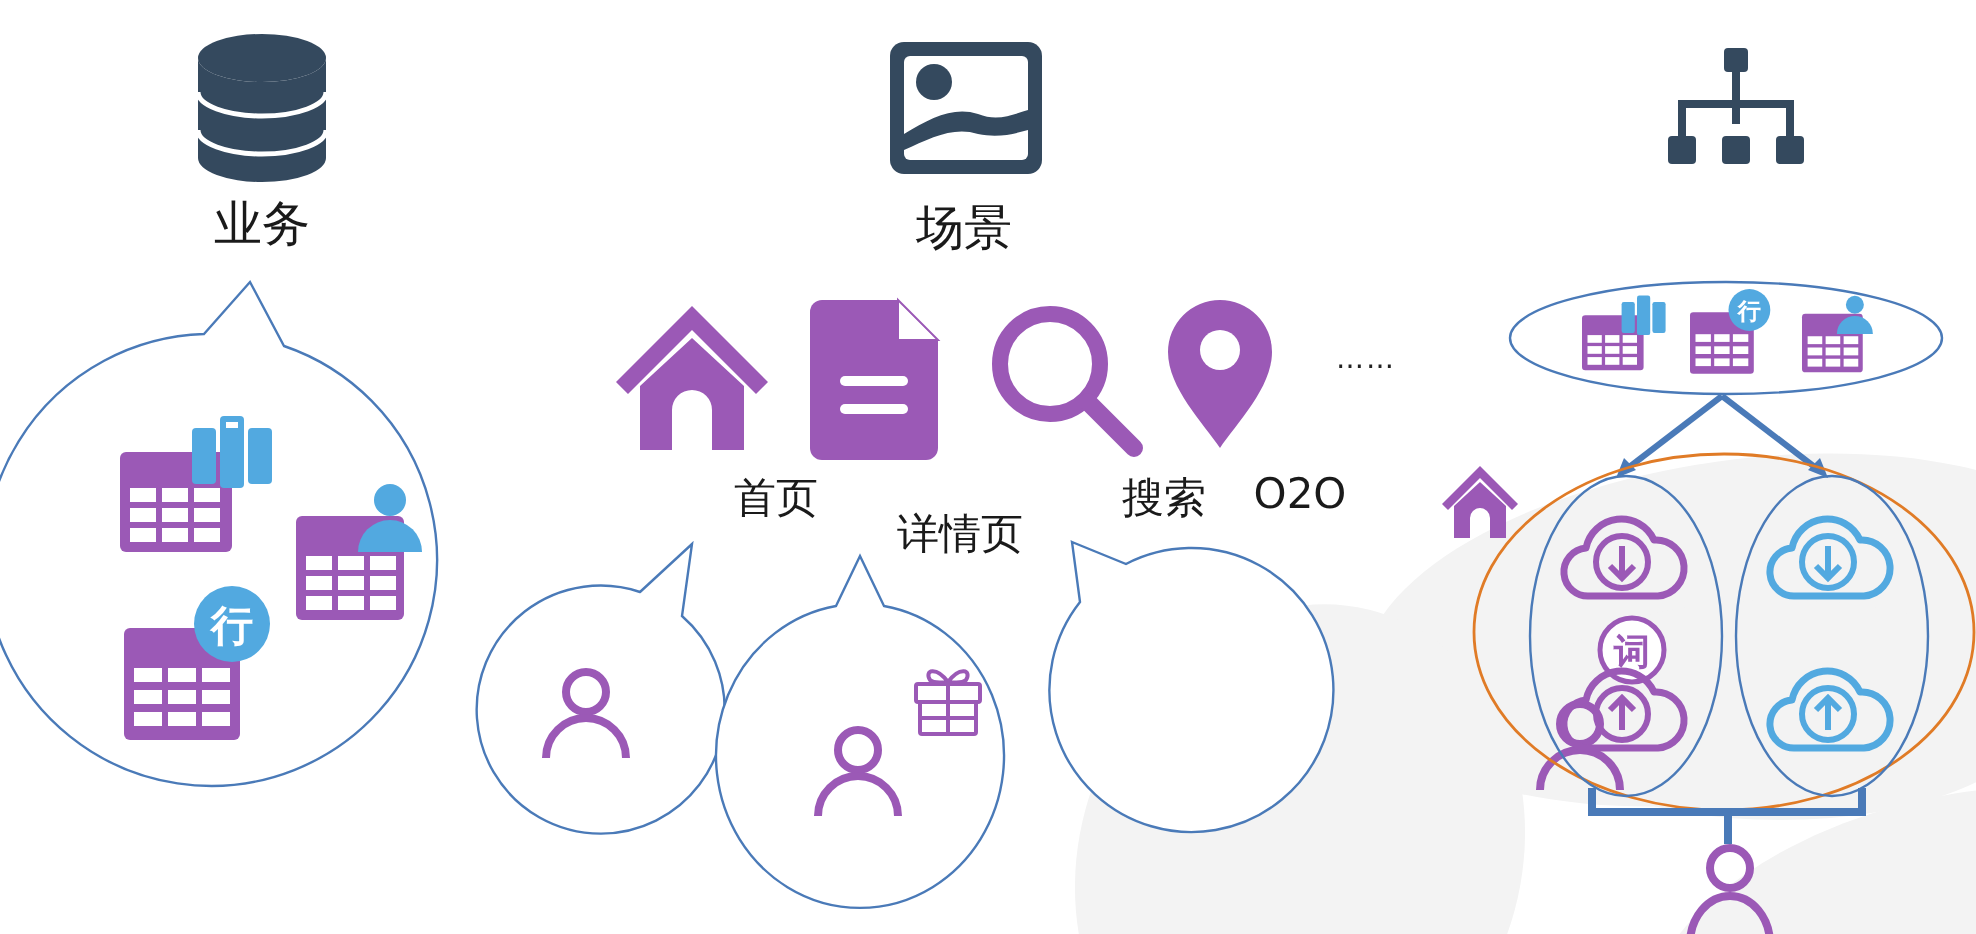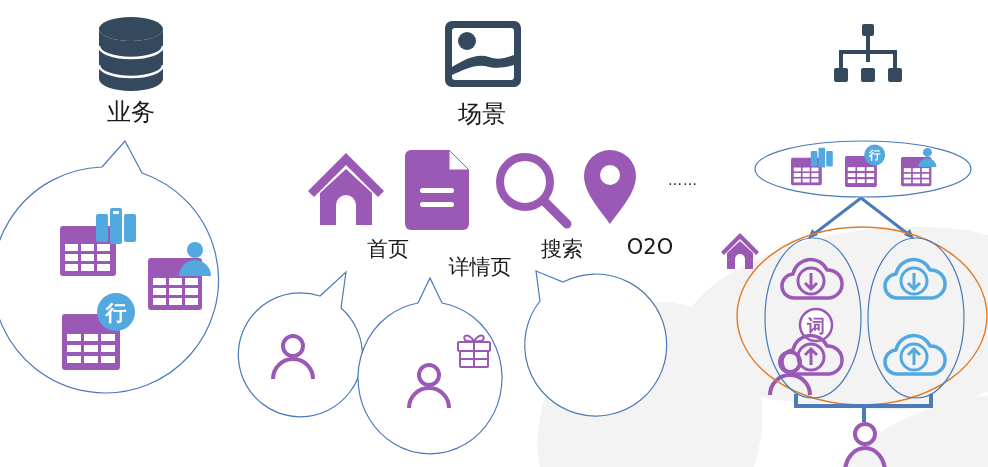--- a/index.html
+++ b/index.html
@@ -116,21 +116,21 @@
     <path d="M46 3 V18 H61" fill="#fff"></path>
     <rect x="15" y="38" width="34" height="5" rx="2.5" fill="#fff"></rect>
     <rect x="15" y="52" width="34" height="5" rx="2.5" fill="#fff"></rect>
   </svg>
   <div class="label scene-label" style="left:218px;top:253px;">详情页</div>
 
   <svg class="abs" style="left:273px;top:150px;" width="80" height="80" viewBox="0 0 80 80">
     <circle cx="32" cy="32" r="25" fill="none" stroke="#9b59b6" stroke-width="8"></circle>
     <line x1="51" y1="51" x2="74" y2="74" stroke="#9b59b6" stroke-width="9" stroke-linecap="round"></line>
   </svg>
-  <div class="label scene-label" style="left:300px;top:235px;">搜索</div>
+  <div class="label scene-label" style="left:320px;top:235px;">搜索</div>
 
   <svg class="abs" style="left:364px;top:150px;" width="52" height="76" viewBox="0 0 52 76">
     <path d="M26 0 A26 26 0 0 1 52 26 C52 44, 34 62, 26 74 C18 62, 0 44, 0 26 A26 26 0 0 1 26 0 Z" fill="#9b59b6"></path>
     <circle cx="26" cy="25" r="10" fill="#fff"></circle>
   </svg>
   <div class="label scene-label" style="left:388px;top:235px;">O2O</div>
 
   <div class="abs" style="left:448px;top:172px;font-size:14px;color:#222;letter-spacing:1px;">……</div>
 
   <svg class="bubble" style="left:8px;top:270px;" width="140" height="160" viewBox="0 0 140 160">

